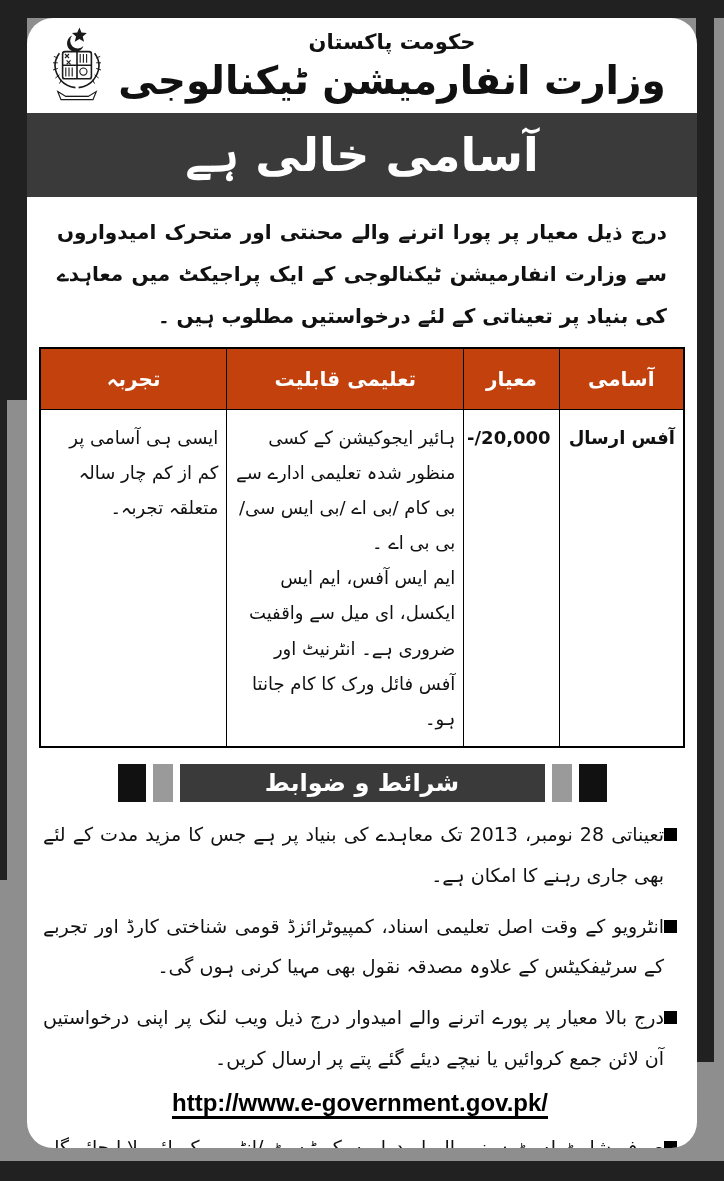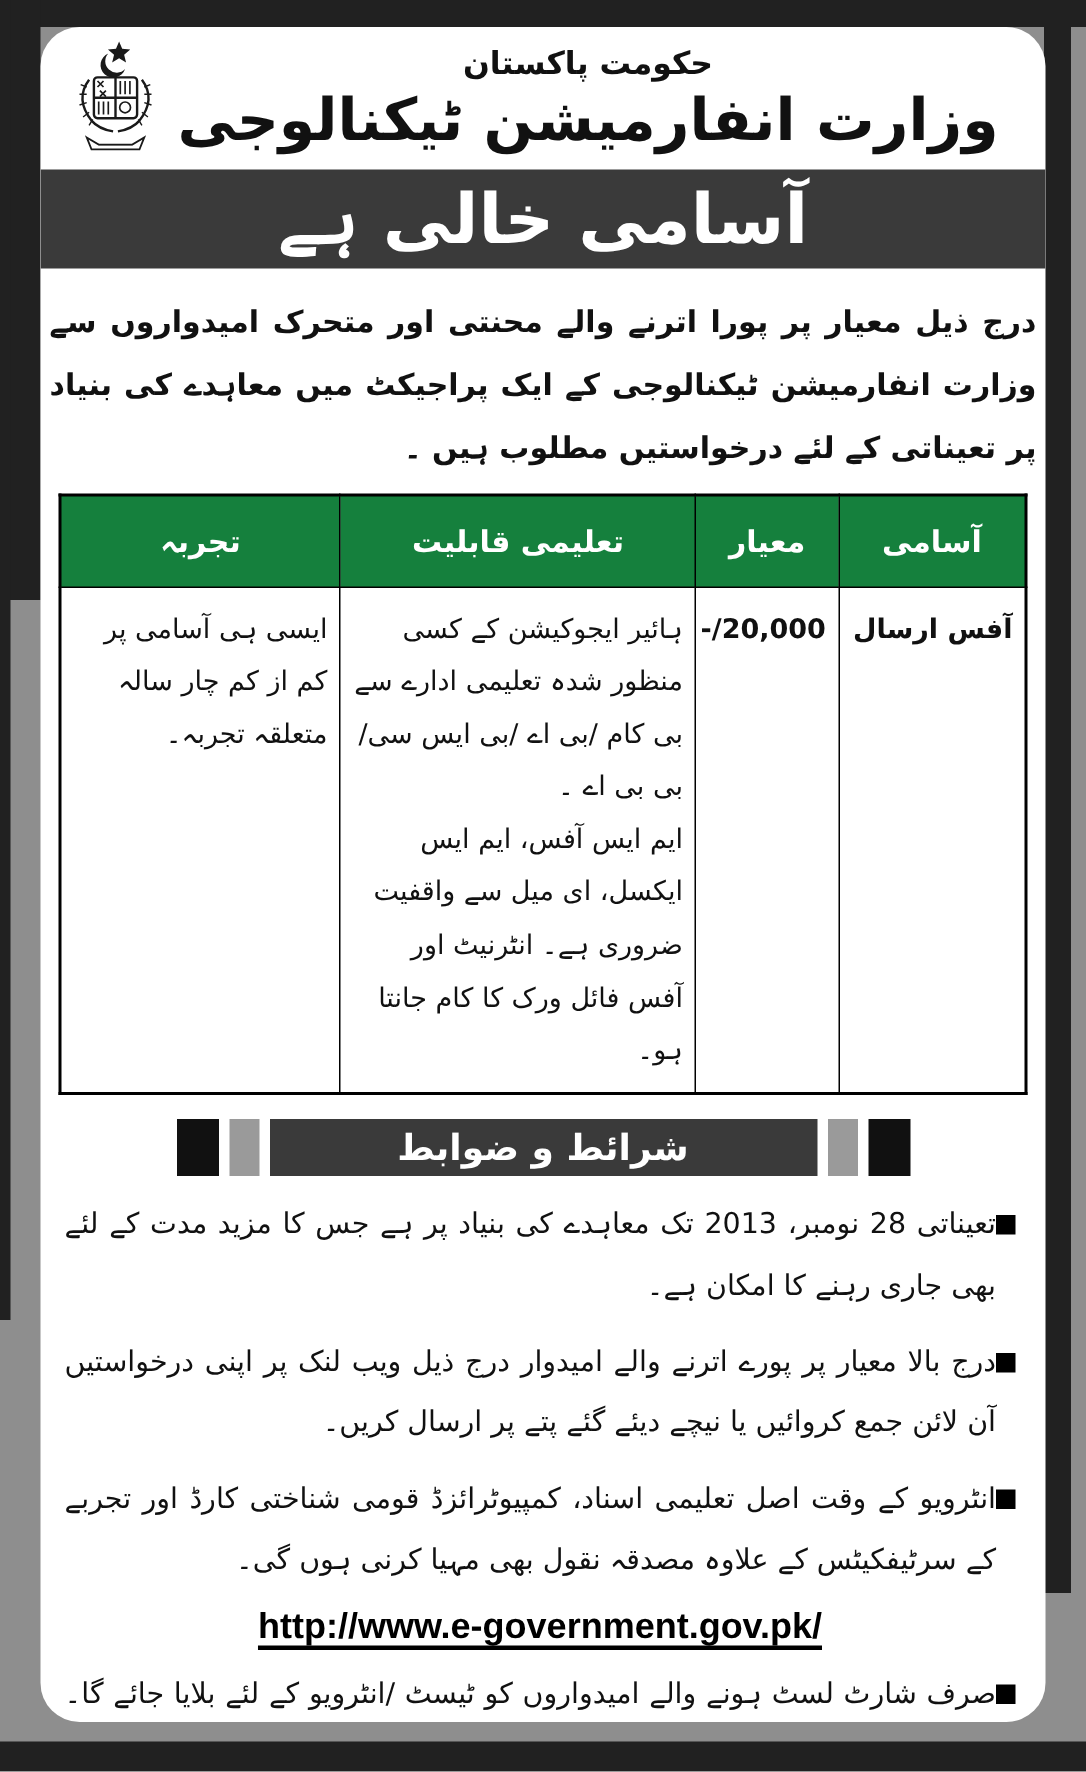--- a/index.html
+++ b/index.html
@@ -25,37 +25,37 @@
   }
 
   
   .header { position:relative; padding:12px 14px 4px 74px; text-align:center; }
   .govt-line { font-size:21px; font-weight:bold; letter-spacing:1px; }
   .ministry-title { font-size:39px; font-weight:bold; margin-top:4px; letter-spacing:2px; }
   .emblem { position:absolute; left:10px; top:8px; width:80px; height:96px; }
 
   
   .vacancy-banner {
-    margin-top:6px; height:66px; background:#3a3a3a; color:#fff;
+    margin-top:6px; height:84px; background:#3a3a3a; color:#fff;
     display:flex; align-items:center; justify-content:center;
     font-size:46px; font-weight:bold; letter-spacing:6px;
   }
 
   .intro {
-    padding:14px 6px 8px; font-size:20px; font-weight:bold;
+    padding:14px 30px 8px; font-size:20px; font-weight:bold;
     line-height:2.1; text-align:justify; text-justify:inter-word;
   }
 
   
   table.vacancy {
     border-collapse:collapse; margin:2px 12px 0; width:646px;
     border:2px solid #000; table-layout:fixed;
   }
   table.vacancy th {
-    background:#15803d; color:#fff; font-size:20px; font-weight:bold;
+    background:#c2410c; color:#fff; font-size:20px; font-weight:bold;
     height:48px; border:1.5px solid #000; padding:18px 6px;
   }
   table.vacancy td {
     border:1.5px solid #000; vertical-align:top;
     padding:10px 8px; font-size:18px; line-height:1.95; height:222px;
   }
   .col-position {width:19.4%;} .col-salary {width:14.8%;}
   .col-qual {width:36.8%;} .col-exp {width:29%;}
   td.cell-salary { text-align:center; font-weight:bold; font-size:19px; }
   td.cell-qual { white-space:pre-line; }
@@ -176,25 +176,25 @@
     <div class="tb-block tb-black"></div>
   </div>
 
   <div class="bullets">
     <div class="bullet-item">
       <div class="bullet-square"></div>
       <div class="bullet-text">تعیناتی 28 نومبر، 2013 تک معاہدے کی بنیاد پر ہے جس کا مزید مدت کے لئے بھی جاری رہنے کا امکان ہے۔</div>
     </div>
     <div class="bullet-item">
       <div class="bullet-square"></div>
+      <div class="bullet-text">انٹرویو کے وقت اصل تعلیمی اسناد، کمپیوٹرائزڈ قومی شناختی کارڈ اور تجربے کے سرٹیفکیٹس کے علاوہ مصدقہ نقول بھی مہیا کرنی ہوں گی۔</div>
+    </div>
+    <div class="bullet-item">
+      <div class="bullet-square"></div>
       <div class="bullet-text">درج بالا معیار پر پورے اترنے والے امیدوار درج ذیل ویب لنک پر اپنی درخواستیں آن لائن جمع کروائیں یا نیچے دیئے گئے پتے پر ارسال کریں۔</div>
-    </div>
-    <div class="bullet-item">
-      <div class="bullet-square"></div>
-      <div class="bullet-text">انٹرویو کے وقت اصل تعلیمی اسناد، کمپیوٹرائزڈ قومی شناختی کارڈ اور تجربے کے سرٹیفکیٹس کے علاوہ مصدقہ نقول بھی مہیا کرنی ہوں گی۔</div>
     </div>
     <div class="url-line">
       <a href="#">http://www.e-government.gov.pk/</a>
     </div>
     <div class="bullet-item">
       <div class="bullet-square"></div>
       <div class="bullet-text">صرف شارٹ لسٹ ہونے والے امیدواروں کو ٹیسٹ /انٹرویو کے لئے بلایا جائے گا۔ درخواستیں اشتہار ہذا کی اشاعت کے پندرہ (15) یوم کے اندر موصول ہو جانی چاہئیں ۔</div>
     </div>
   </div>
 

